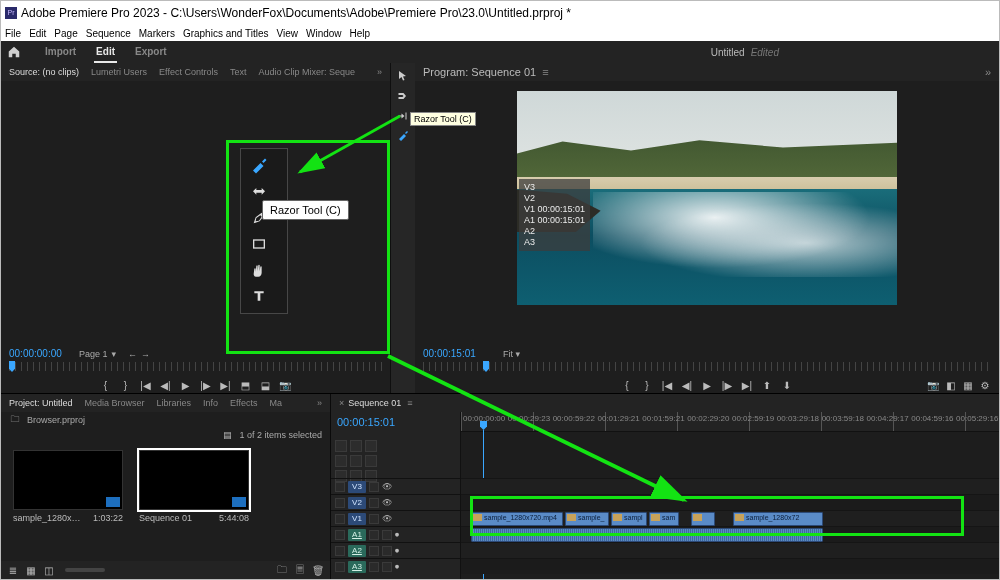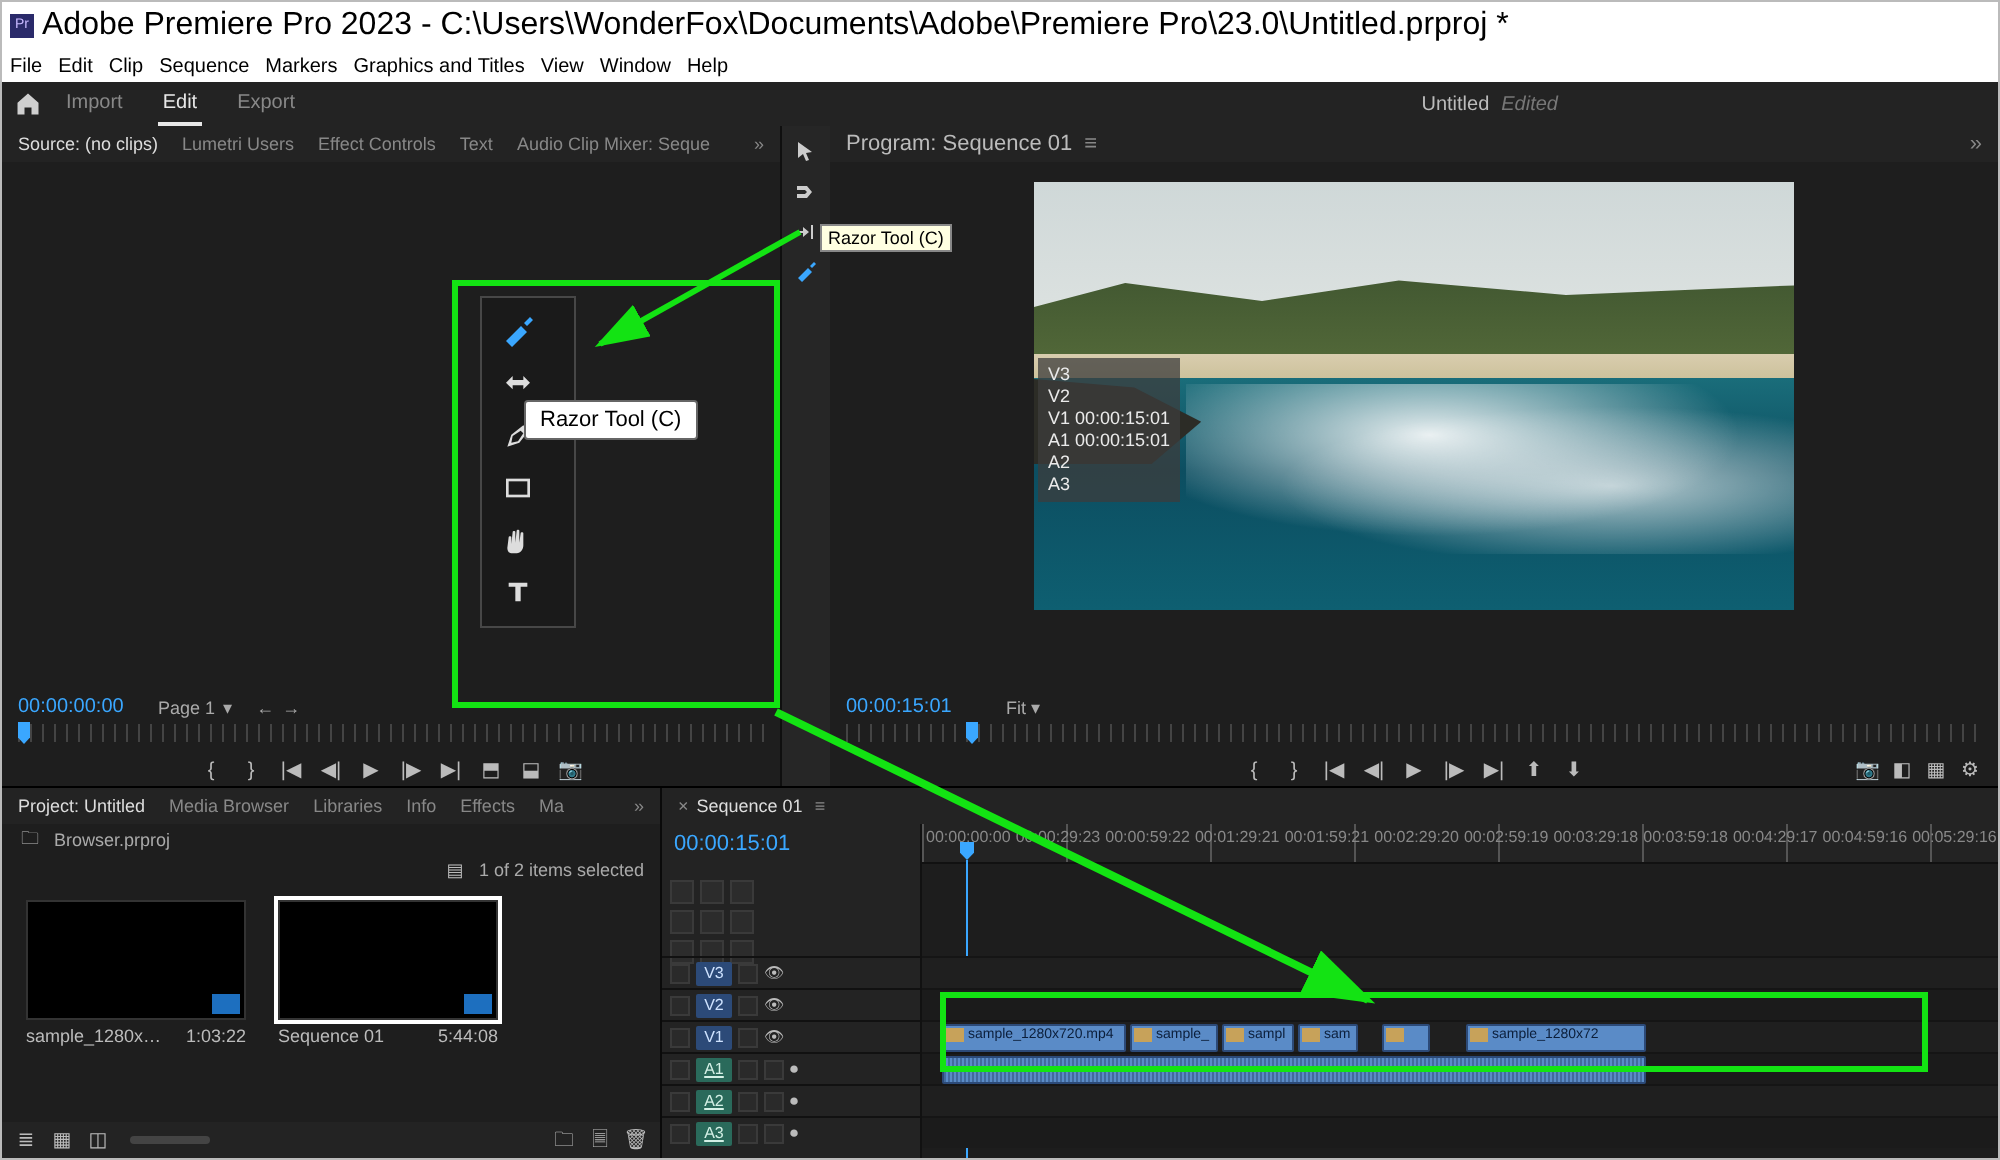--- a/index.html
+++ b/index.html
@@ -1,27 +1,27 @@
 <!DOCTYPE html>
 <html><head>
 <meta charset="utf-8">
 <style>
   * { margin: 0; padding: 0; box-sizing: border-box; user-select: none; }
   html, body { width: 1000px; height: 580px; overflow: hidden; background: #ffffff; font-family: "Segoe UI", Arial, sans-serif; font-size: 10px; color: #cccccc; }
   .win-frame { width: 1000px; height: 580px; border: 1px solid #bbb; background: #fff; display: flex; flex-direction: column; }
-  .titlebar { height: 18px; background: #ffffff; display: flex; align-items: center; padding: 12px 4px; font-size: 16px; color: #000; }
+  .titlebar { height: 18px; background: #ffffff; display: flex; align-items: center; padding: 12px 4px; font-size: 12px; color: #000; }
   .titlebar .app-icon { width: 12px; height: 12px; background: #2a2a6a; margin-right: 4px; position: relative; }
   .titlebar .app-icon:after { content:"Pr"; position:absolute; inset:0; color:#c7b8ff; font-size:7px; text-align:center; line-height:12px; }
   .menubar { height: 16px; background: #fff; display: flex; align-items: center; padding: 0 4px; gap: 8px; font-size: 10px; color: #000; }
   .menubar span { cursor: default; }
   .app { flex: 1; background: #1b1b1b; display: flex; flex-direction: column; }
   
   .wsbar { height: 22px; background: #232323; display: flex; align-items: center; color: #aaa; font-size: 10px; }
   .wsbar .home-icon { width: 26px; display:flex; justify-content:center; }
-  .wsbar .tabs { display:flex; gap: 16px; margin-left: 4px; }
+  .wsbar .tabs { display:flex; gap: 16px; margin-left: 16px; font-weight: bold; }
   .wsbar .tab { padding: 4px 2px; color:#888; }
   .wsbar .tab.active { color:#e8e8e8; border-bottom: 2px solid #e8e8e8; }
   .wsbar .spacer { flex:1; }
   .wsbar .proj-title { color:#bbb; margin-right:6px; }
   .wsbar .proj-edited { color:#777; margin-right: 220px; font-style: italic; }
   
   .upper { height: 330px; display:flex; background:#1e1e1e; }
   .left-panels { width: 390px; display:flex; flex-direction:column; border-right:1px solid #0f0f0f; }
   .panel-tabs { height: 18px; background:#232323; display:flex; align-items:center; gap: 12px; padding: 0 8px; color:#888; font-size:9px; }
   .panel-tabs .ptab.active { color:#ddd; }
@@ -116,21 +116,21 @@
 <div class="win-frame">
 
   <div class="titlebar">
     <span class="app-icon"></span>
     <span>Adobe Premiere Pro 2023 - C:\Users\WonderFox\Documents\Adobe\Premiere Pro\23.0\Untitled.prproj *</span>
   </div>
 
   <div class="menubar">
     <span>File</span>
     <span>Edit</span>
-    <span>Clip</span>
+    <span>Page</span>
     <span>Sequence</span>
     <span>Markers</span>
     <span>Graphics and Titles</span>
     <span>View</span>
     <span>Window</span>
     <span>Help</span>
   </div>
 
   <div class="app">
 

